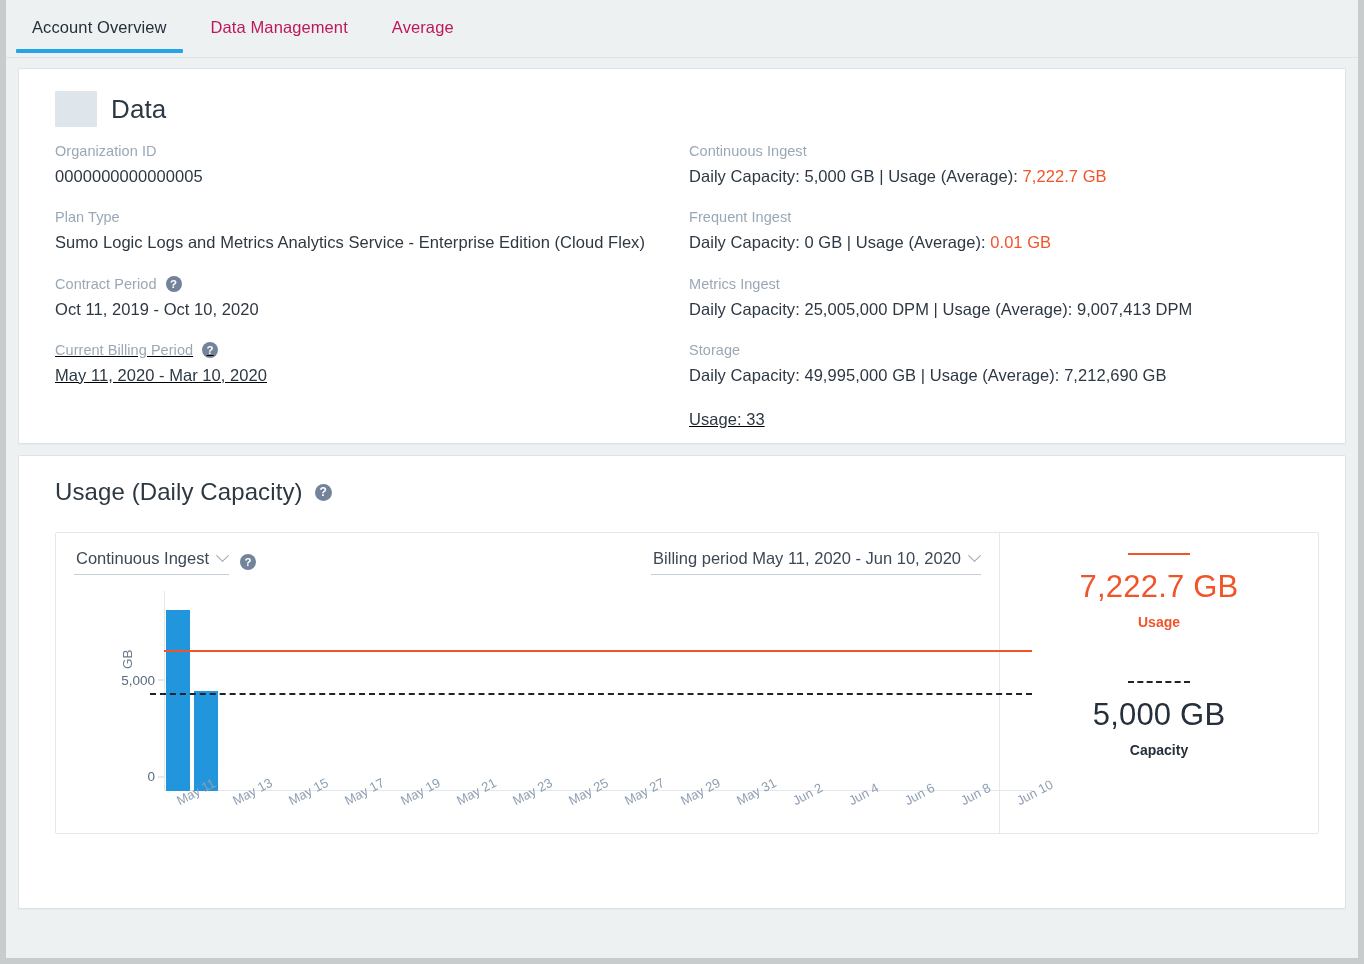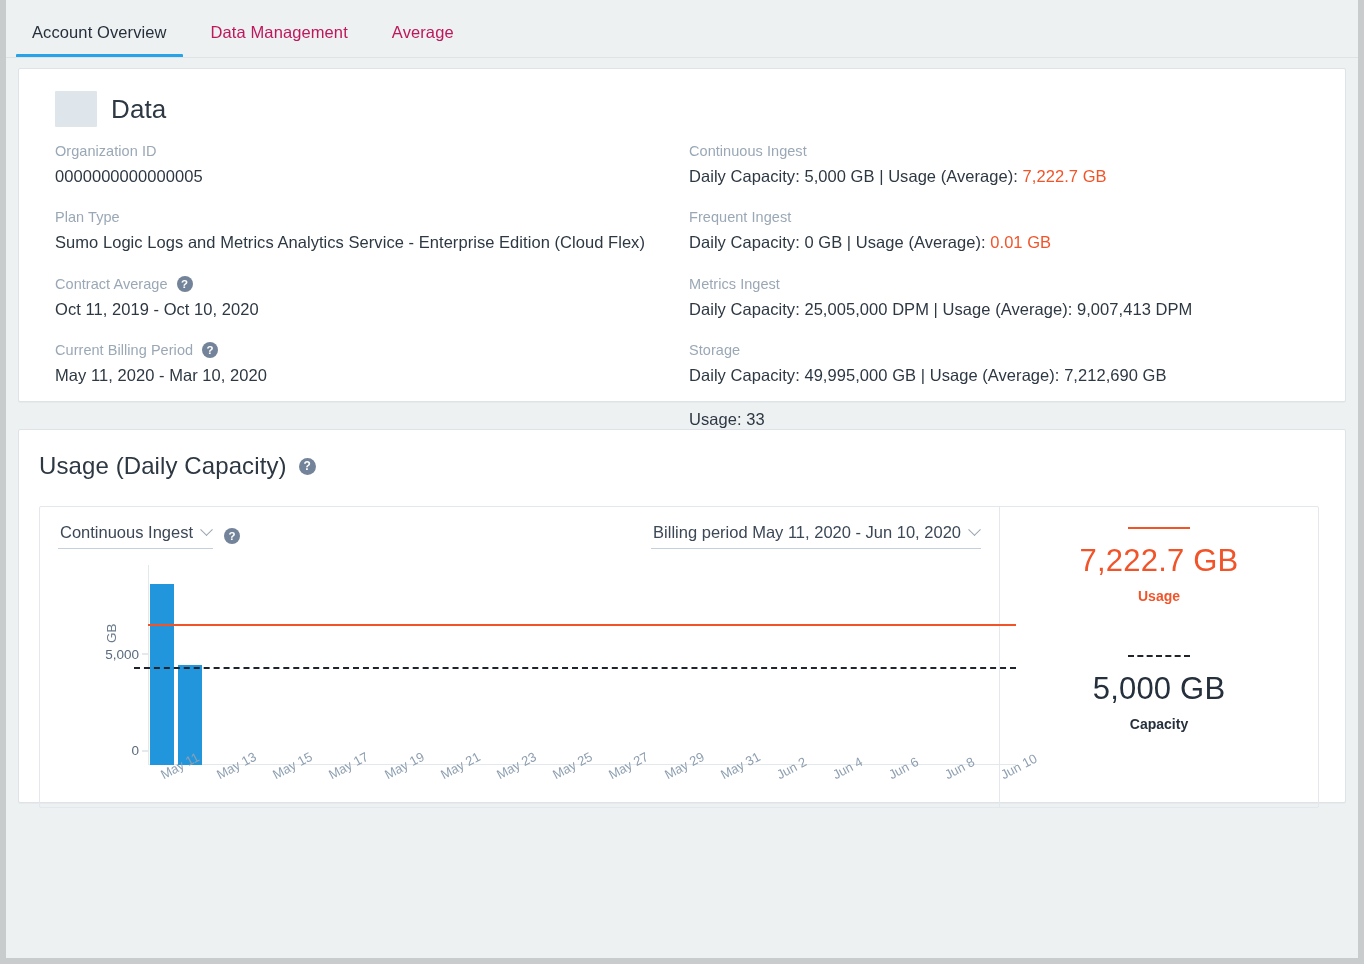--- a/index.html
+++ b/index.html
@@ -21,21 +21,21 @@
     overflow: hidden;
   }
 
   
   .tabbar {
     position: relative;
     height: 58px;
     background: #eef1f2;
     padding-left: 4px;
     display: flex;
-    align-items: flex-end;
+    align-items: flex-start;
   }
   .tabbar:after {
     content: "";
     position: absolute;
     left: 0; right: 0; bottom: 0;
     height: 1px;
     background: #dfe3e6;
   }
   .tab {
     position: relative;
@@ -57,22 +57,22 @@
   }
 
   
   .card {
     background: #ffffff;
     border: 1px solid #dde3e9;
     border-radius: 2px;
     margin: 10px 12px 0 12px;
     box-shadow: 0 1px 1px rgba(0,0,0,0.03);
   }
-  #account-card { padding: 22px 22px 24px 22px; height: 334px; }
-  #usage-card   { padding: 22px 22px 20px 6px; height: 374px; margin-top: 27px; }
+  #account-card { padding: 22px 22px 24px 22px; height: 376px; }
+  #usage-card   { padding: 22px 22px 20px 22px; height: 454px; margin-top: 11px; }
 
   
   .org-head {
     display: flex;
     align-items: center;
     gap: 14px;
     margin: 0 0 16px 14px;
   }
   .org-logo {
     width: 42px; height: 36px;
@@ -85,21 +85,21 @@
     color: #2d3843;
     font-weight: 400;
     letter-spacing: 0.1px;
   }
 
   .cols { display: flex; }
   .col-left  { width: 626px; padding-left: 14px; }
   .col-right { flex: 1; padding-left: 22px; }
 
   .field { margin-bottom: 22px; }
-  .field:last-child { margin-bottom: 0; }
+  .field:last-child { margin-bottom: 0; text-decoration: underline; }
   .flabel {
     font-size: 14.5px;
     color: #9aa8b6;
     margin-bottom: 6px;
     display: flex;
     align-items: flex-start;
     gap: 9px;
     letter-spacing: 0.05px;
   }
   .fvalue {
@@ -325,21 +325,21 @@
 
         <div class="field">
           <div class="flabel">
             <span>Plan Type</span>
           </div>
           <div class="fvalue">Sumo Logic Logs and Metrics Analytics Service - Enterprise Edition (Cloud Flex)</div>
         </div>
 
         <div class="field">
           <div class="flabel">
-            <span>Contract Average</span>
+            <span>Contract Period</span>
             <span class="help">?</span>
           </div>
           <div class="fvalue">Oct 11, 2019 - Oct 10, 2020</div>
         </div>
 
         <div class="field">
           <div class="flabel">
             <span>Current Billing Period</span>
             <span class="help">?</span>
           </div>

